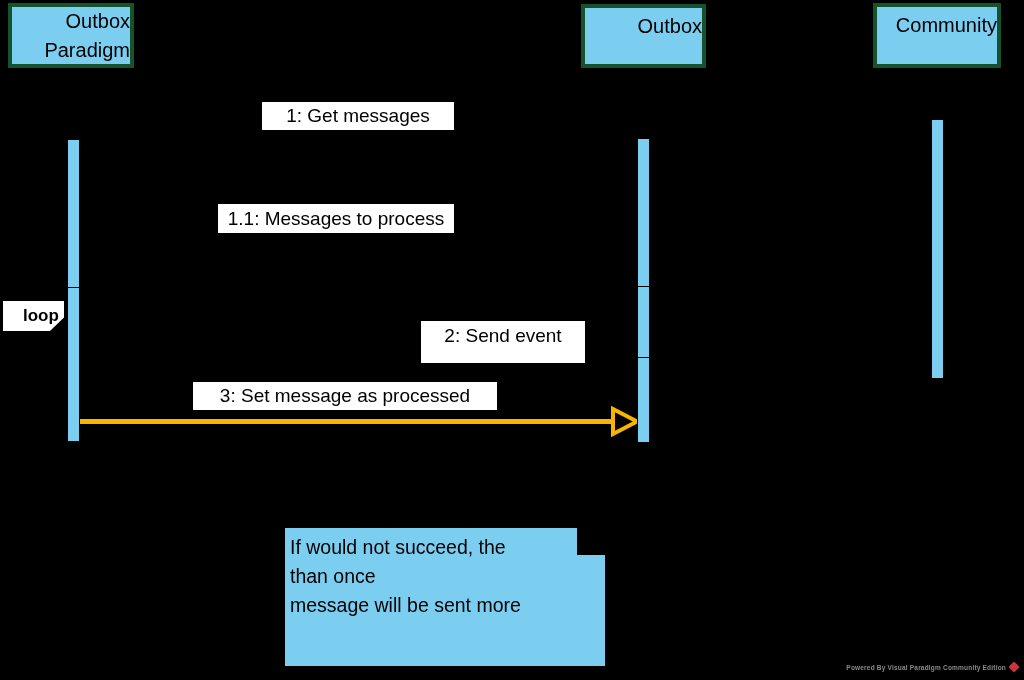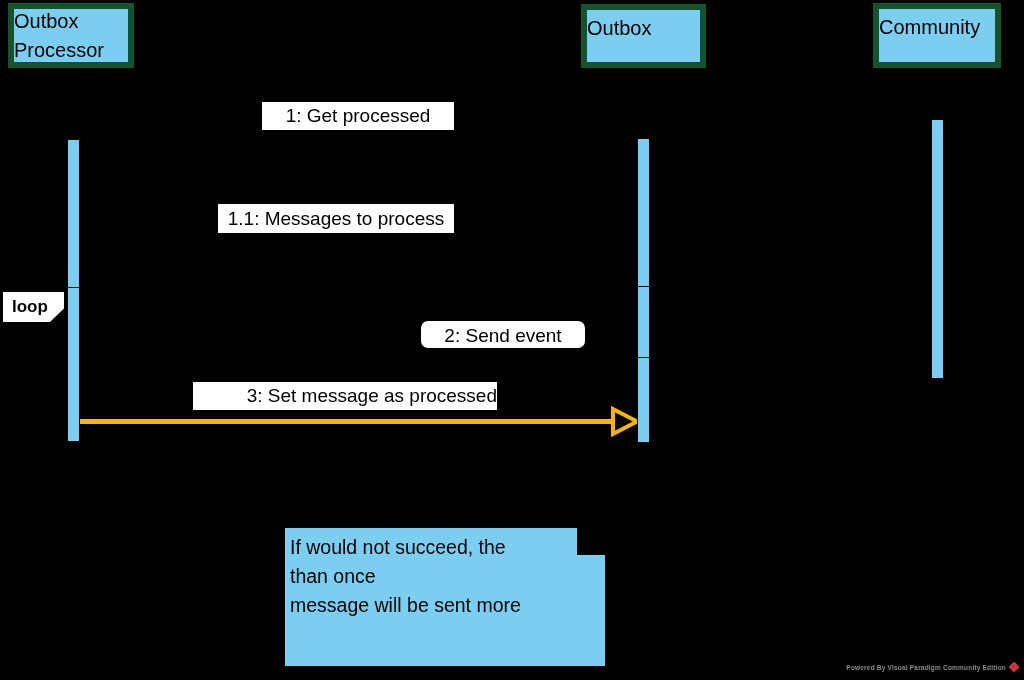--- a/index.html
+++ b/index.html
@@ -15,22 +15,22 @@
     font-family: "Liberation Sans", sans-serif;
     color: #000;
     overflow: hidden;
   }
 
   
   .participant {
     position: absolute;
     box-sizing: border-box;
     background: var(--shape-blue, #7CCEF0);
-    border: 6px solid #14532d;
-    text-align: left;
+    border: 4px solid #14532d;
+    text-align: right;
     font-size: 20px;
     line-height: 29px;
     color: var(--text-black, #000);
   }
   .participant.top-aligned { padding-top: 4px; }
   .participant.centered {
     display: flex;
     flex-direction: column;
     justify-content: center;
   }
@@ -52,29 +52,29 @@
     color: var(--text-black, #000);
     font-size: 19px;
     text-align: center;
     white-space: nowrap;
   }
 
   
   .fragment-label {
     position: absolute;
     left: 3px;
-    top: 292px;
+    top: 301px;
     width: 61px;
     height: 30px;
     background: var(--label-bg, #fff);
     color: var(--text-black, #000);
     font-size: 17px;
     font-weight: bold;
     line-height: 29px;
-    padding-left: 9px;
+    padding-left: 20px;
     box-sizing: border-box;
     clip-path: polygon(0 0, 100% 0, 100% 55%, 77% 100%, 0 100%);
   }
 
   
   .arrow-overlay {
     position: absolute;
     left: 0;
     top: 0;
     pointer-events: none;
@@ -135,21 +135,21 @@
     flex: 0 0 auto;
   }
 </style>
 </head>
 <body>
 
 <div class="stage">
 
   <div class="participant centered" style="left:8px; top:3px; width:126px; height:65px;">
     <span>Outbox</span>
-    <span>Processor</span>
+    <span>Paradigm</span>
   </div>
 
   <div class="participant top-aligned" style="left:581px; top:4px; width:125px; height:64px;">
     <span>Outbox</span>
   </div>
 
   <div class="participant top-aligned" style="left:873px; top:3px; width:128px; height:65px;">
     <span>Community</span>
   </div>
 
@@ -165,32 +165,32 @@
   <div class="activation" style="left:637px; top:286px; height:72px;"></div>
   <div class="activation" style="left:637px; top:357px; height:86px;"></div>
 
   <div class="activation" style="left:931px; top:119px; height:260px;"></div>
 
   <div class="fragment-label">
     <span>loop</span>
   </div>
 
   <div class="msg-label" style="left:262px; top:102px; width:192px; height:28px; line-height:28px;">
-    <span>1: Get processed</span>
+    <span>1: Get messages</span>
   </div>
 
   <div class="msg-label" style="left:218px; top:204px; width:236px; height:29px; line-height:29px;">
     <span>1.1: Messages to process</span>
   </div>
 
-  <div class="msg-label" style="left:421px; top:321px; width:164px; height:27px; line-height:29px;border-radius:7px;">
+  <div class="msg-label" style="left:421px; top:321px; width:164px; height:42px; line-height:29px;">
     <span>2: Send event</span>
   </div>
 
-  <div class="msg-label" style="left:193px; top:382px; width:304px; height:28px; line-height:28px;text-align:right;">
+  <div class="msg-label" style="left:193px; top:382px; width:304px; height:28px; line-height:28px;">
     <span>3: Set message as processed</span>
   </div>
 
   <div class="note">
     <span class="note-line">If would not succeed, the</span>
     <span class="note-line">than once</span>
     <span class="note-line">message will be sent more</span>
   </div>
 
   <div class="watermark">

